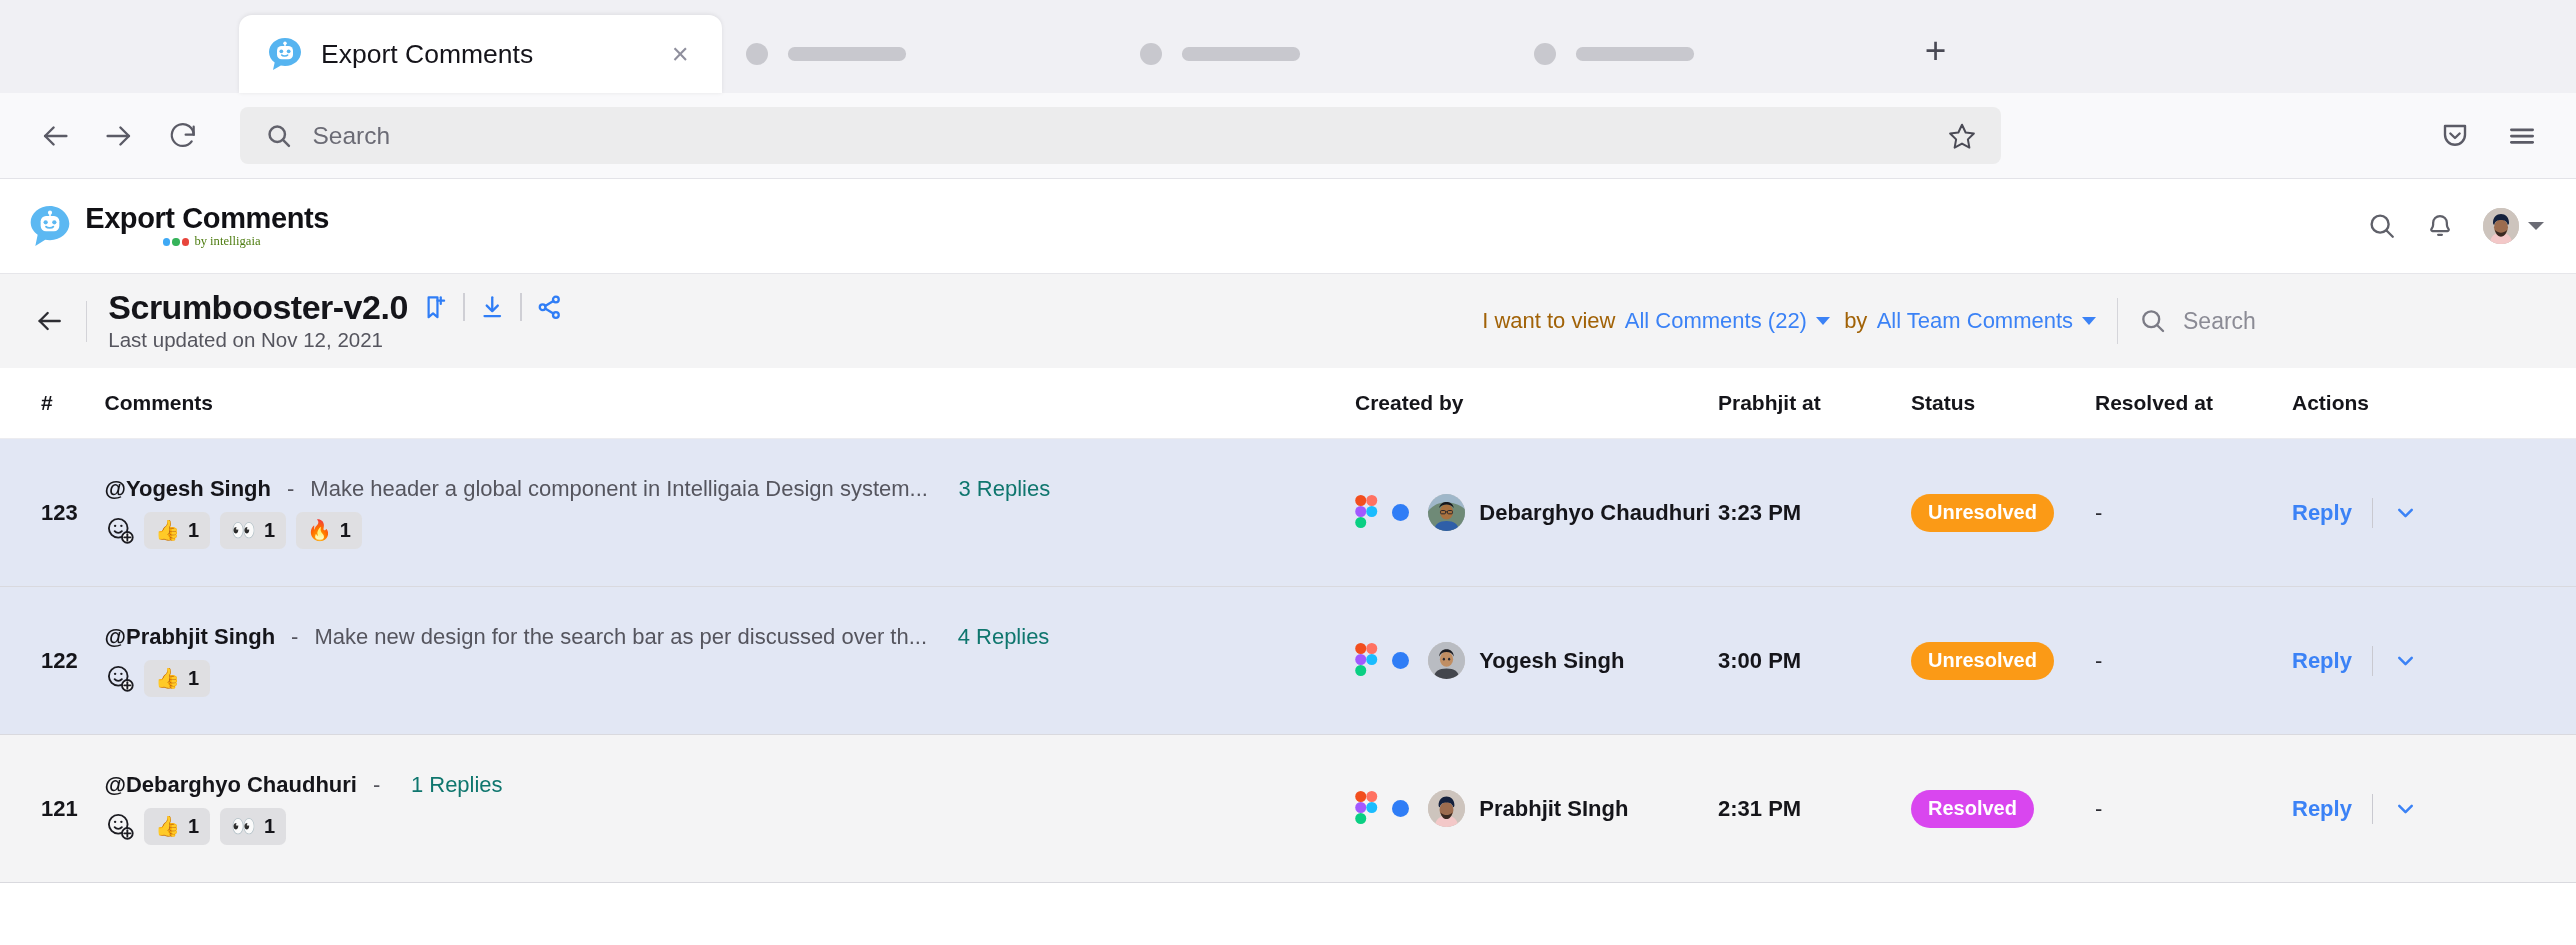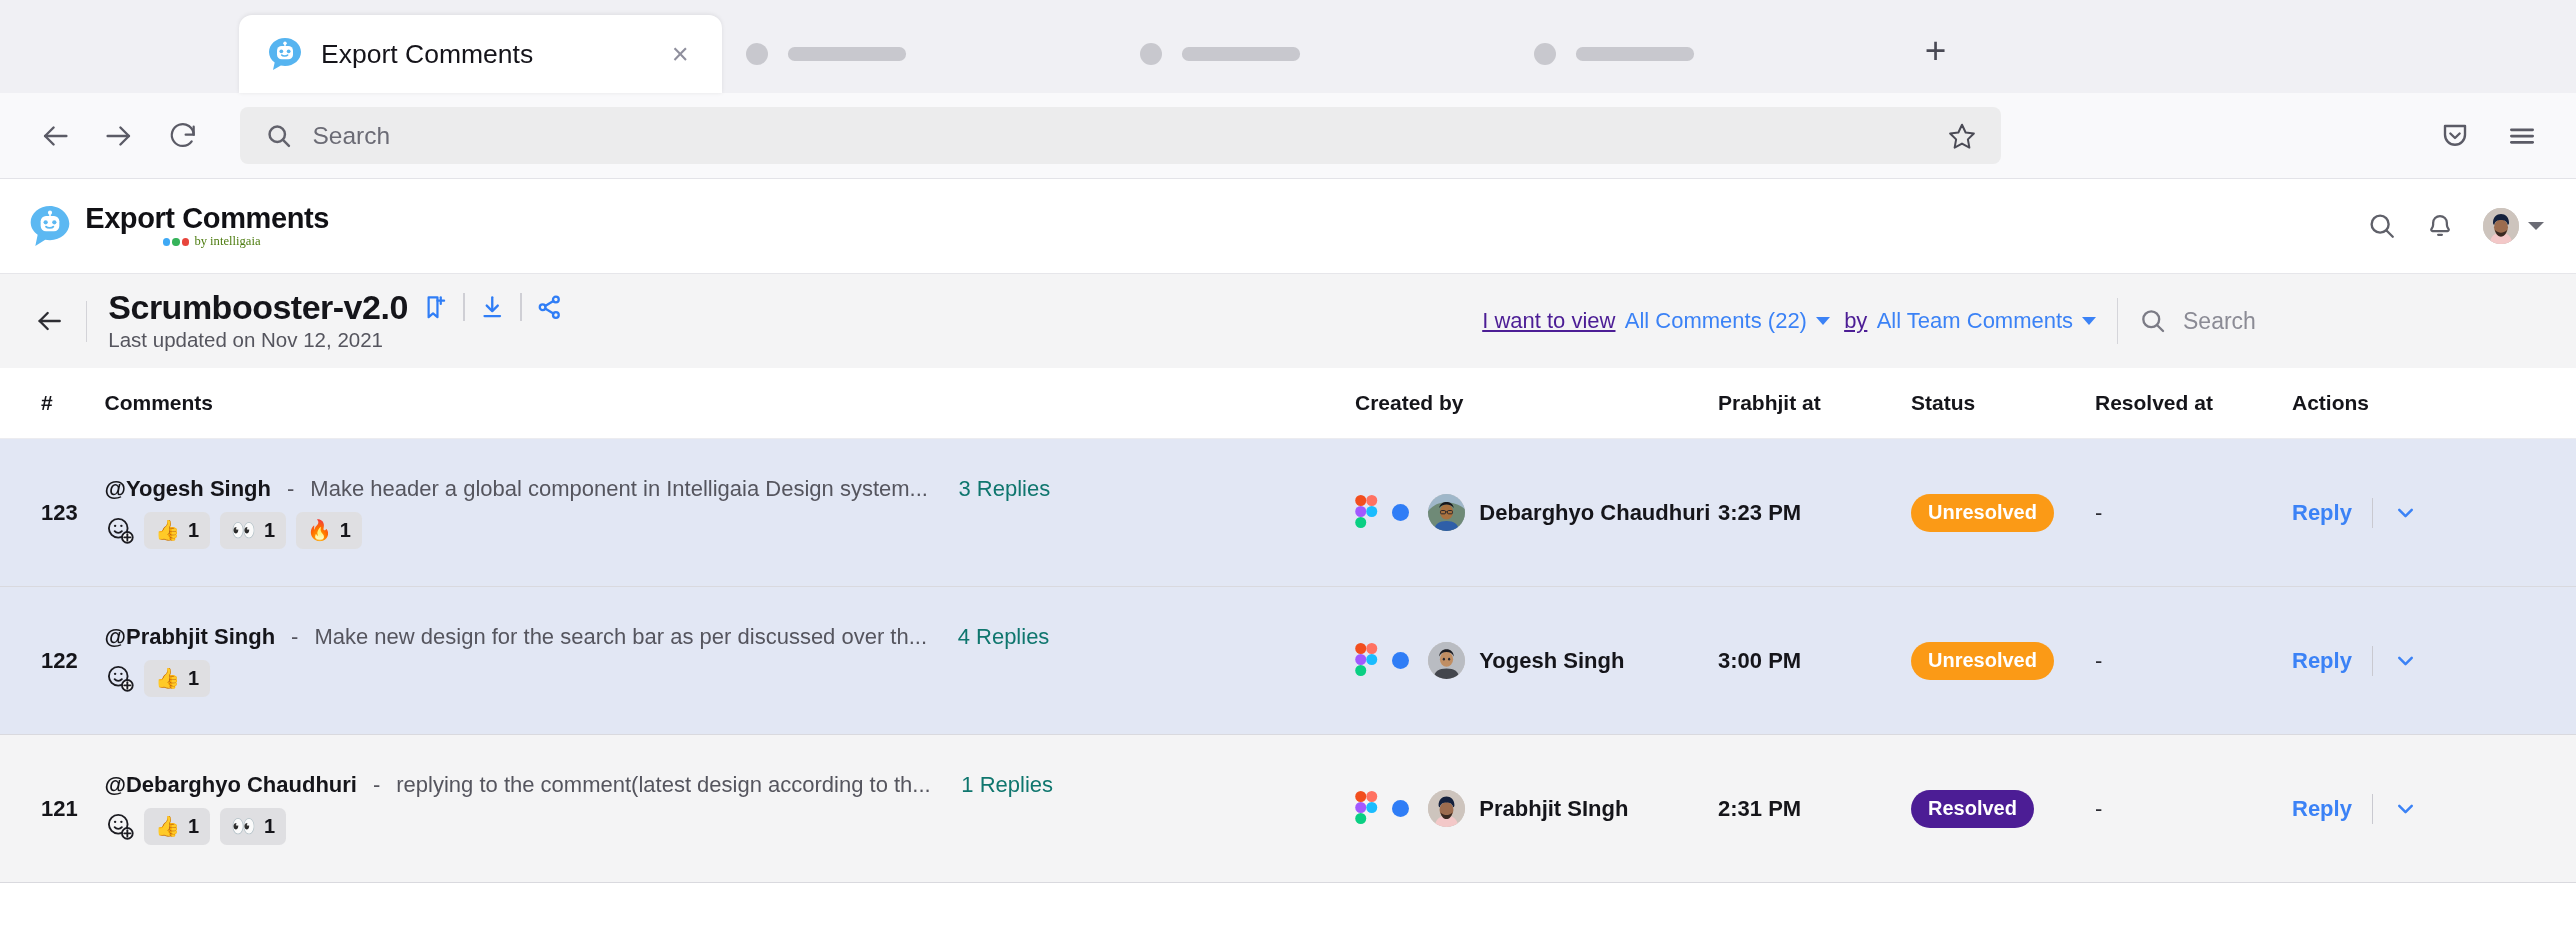--- a/index.html
+++ b/index.html
@@ -170,21 +170,21 @@
 
   .tb-filters {
     margin-left: auto;
     display: flex;
     align-items: center;
     font-size: 22px;
     color: #3b3b44;
     gap: 0;
     white-space: nowrap;
   }
-  .f-label { color: #4c1d95; text-decoration: underline; }
+  .f-label { color: #a16207; }
   .f-link { color: #3b82f6; font-weight: normal; }
   .f-caret {
     width: 0; height: 0;
     border-left: 7.3px solid transparent;
     border-right: 7.3px solid transparent;
     border-top: 8px solid #3b82f6;
     margin: 0 0 0 8.6px;
   }
   .tb-vdiv { width: 1.3px; height: 46px; background: #d5d5da; margin: 0 21px; }
   .tb-search {
@@ -264,21 +264,21 @@
     justify-content: center;
     height: 38px;
     padding: 0 17px;
     border-radius: 19px;
     font-size: 20px;
     font-weight: bold;
     color: #ffffff;
     white-space: nowrap;
   }
   .pill.unresolved { background: #fb9a16; }
-  .pill.resolved   { background: #4c1d95; }
+  .pill.resolved   { background: #d946ef; }
 
   .cell-res { font-size: 22px; color: #2c2c33; }
 
   .act-wrap { display: flex; align-items: center; gap: 20px; }
   .act-reply { font-size: 22px; font-weight: bold; color: #3b82f6; }
   .act-div { width: 1.3px; height: 30px; background: #c9c9d0; }
   .act-chev { color: #3b82f6; display: flex; align-items: center; }
 
   
   .av-face { position: absolute; inset: 0; }
@@ -640,21 +640,20 @@
           </span>
         </div>
       </div>
     </div>
     <div class="row plain">
       <div class="c-num"><span class="cell-num">121</span></div>
       <div class="c-com">
         <div class="comment-line">
           <span class="cm-author">@Debarghyo Chaudhuri</span>
           <span class="cm-sep"> - </span>
-          <span class="cm-text">replying to the comment(latest design according to th...</span>
           <span class="cm-replies">1 Replies</span>
         </div>
         <div class="reactions">
           <span class="react-add">
             <svg width="28" height="28" viewBox="0 0 24 24" fill="none" stroke="currentColor" stroke-width="1.6">
               <circle cx="10.5" cy="10.5" r="8"></circle>
               <circle cx="7.8" cy="8.4" r="1" fill="currentColor" stroke="none"></circle>
               <circle cx="13.2" cy="8.4" r="1" fill="currentColor" stroke="none"></circle>
               <path d="M7.4 13c1.6 2 4.6 2 6.2 0" stroke-linecap="round"></path>
               <circle cx="18.3" cy="18.3" r="4.6" fill="#fff"></circle>

